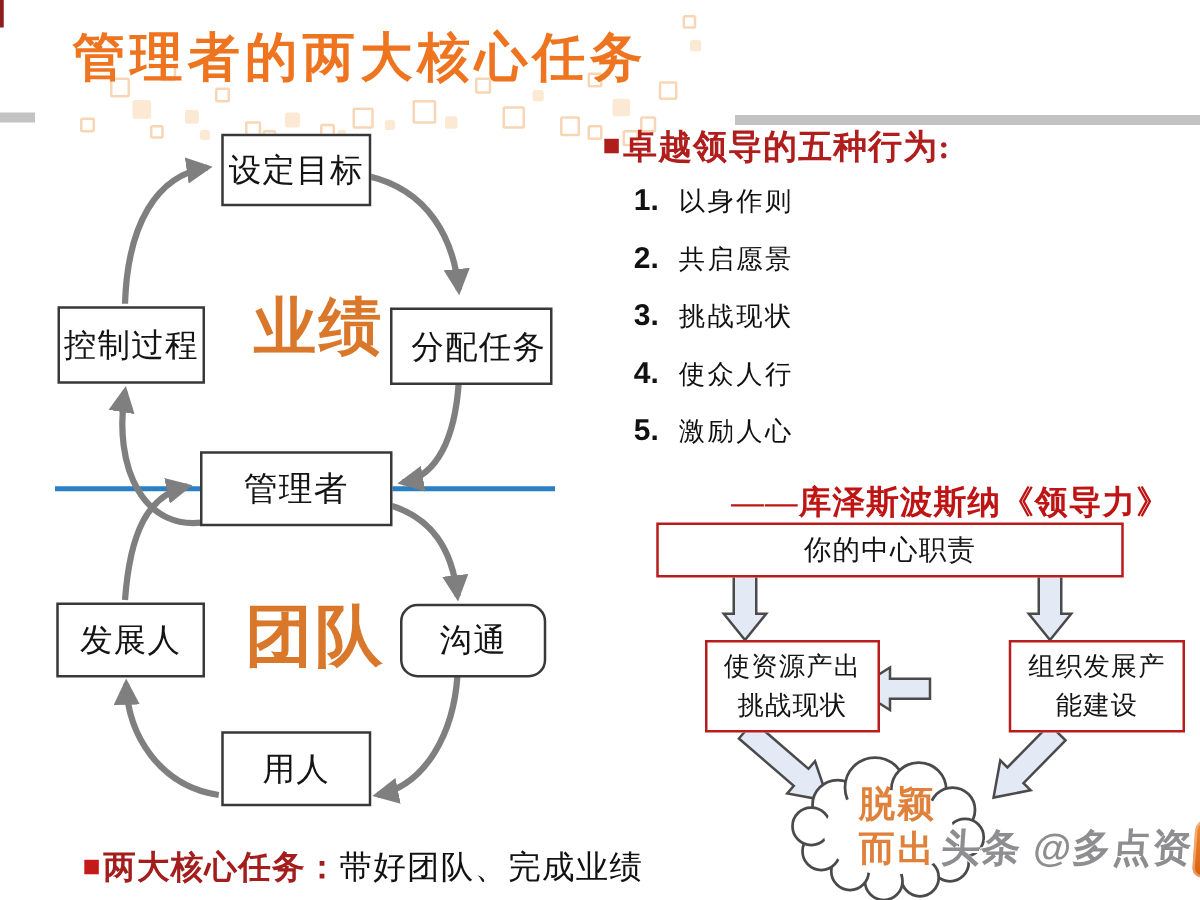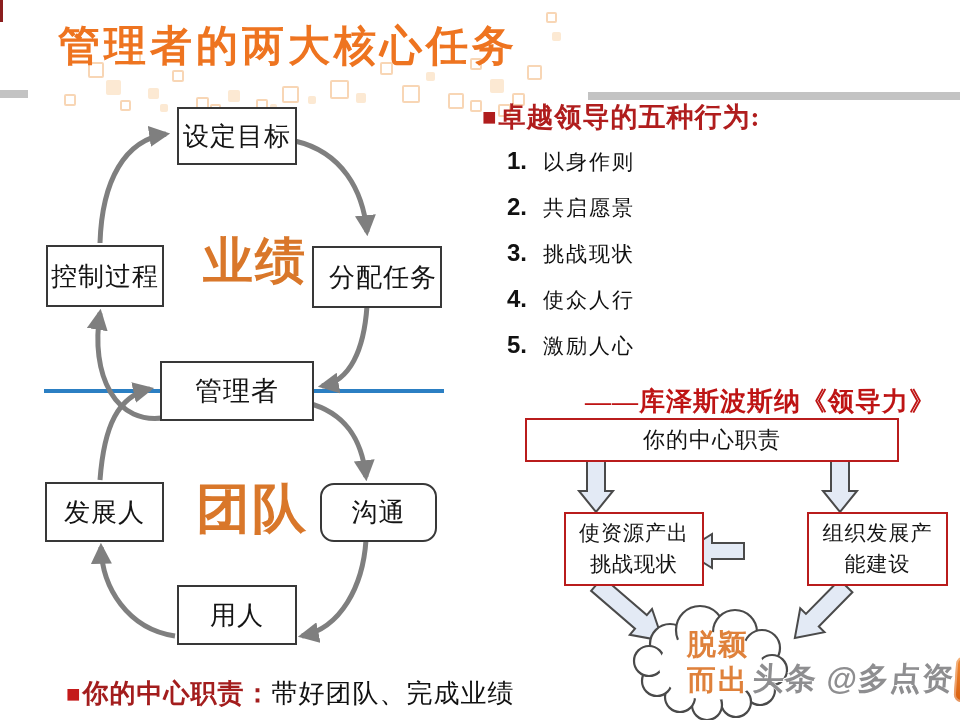--- a/index.html
+++ b/index.html
@@ -225,20 +225,20 @@
   <span>组织发展产</span>
   <span>能建设</span>
 </div>
 <div class="abs cloud-text">
   <div>脱颖</div>
   <div>而出</div>
 </div>
 
 <div class="abs footer-line">
   <span class="bullet">■</span>
-  <span class="label">你的中心职责：</span>
+  <span class="label">两大核心任务：</span>
   <span class="txt">带好团队、完成业绩</span>
 </div>
 
 <div class="abs watermark">
   <span class="wm-text">头条 @多点资</span>
   <span class="wm-badge">源</span>
 </div>
 
 </body></html>

